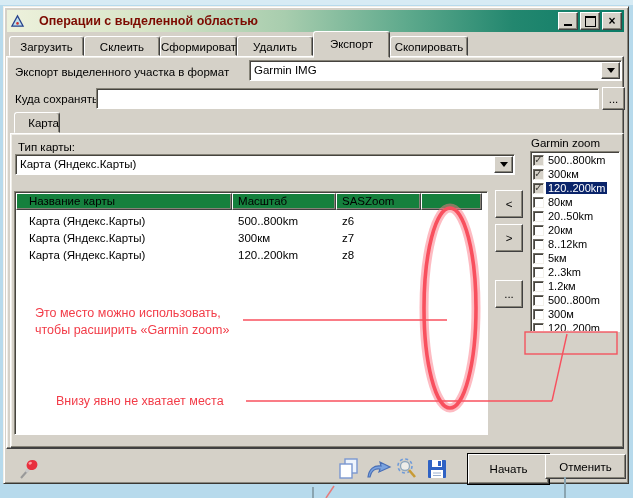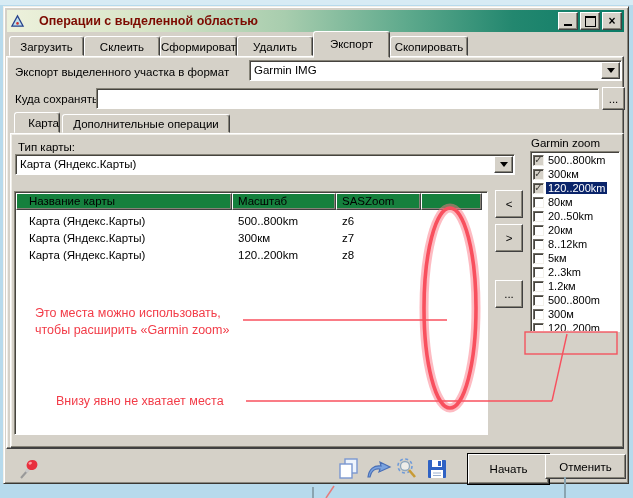--- a/index.html
+++ b/index.html
@@ -161,21 +161,20 @@
       <div class="drop outset">
           <span class="arrow-down"></span>
         </div>
     </div>
 
     <span class="lbl" style="left:8px;top:36px;">Куда сохранять:</span>
     <input class="txt" style="left: 89px; top: 31px; width: 503px; height: 21px;" value="">
     <div class="btn" style="position:absolute;left:595px;top:30px;width:23px;height:23px;">...</div>
 
     <div class="subtab active" style="left:7px;top:55px;width:46px;"><span>Карта</span></div>
-    <div class="subtab" style="left:55px;top:57px;width:168px;height:19px;padding-top:3px;"><span>Дополнительные операции</span></div>
 
     <div class="subpage">
 
       <span class="lbl" style="left:7px;top:7px;">Тип карты:</span>
       <div class="combo" style="left:4px;top:20px;width:500px;">
         <div class="field">Карта (Яндекс.Карты)</div>
         <div class="drop outset">
             <span class="arrow-down"></span>
           </div>
       </div>
@@ -301,21 +300,21 @@
     <rect x="4" y="11" width="12" height="8" fill="#ffffff"></rect>
     <line x1="6" y1="14" x2="14" y2="14" stroke="#9bb0d0" stroke-width="1"></line>
     <line x1="6" y1="16.5" x2="14" y2="16.5" stroke="#9bb0d0" stroke-width="1"></line>
   </svg>
 
   <div class="btn default" style="position:absolute;left:464px;top:447px;width:81px;height:30px;">Начать</div>
   <div class="btn" style="position:absolute;left:541px;top:447px;width:81px;height:25px;">Отменить</div>
 </div>
 
 <div class="note" style="left:35px;top:305px;">
-  <div>Это места можно использовать,</div>
+  <div>Это место можно использовать,</div>
   <div>чтобы расширить «Garmin zoom»</div>
 </div>
 <div class="note" style="left:56px;top:393px;">
   <div>Внизу явно не хватает места</div>
 </div>
 
 <svg class="overlay" viewBox="0 0 633 498">
   <ellipse cx="450" cy="308" rx="26" ry="100" fill="none" stroke="rgba(252,120,133,0.5)" stroke-width="9"></ellipse>
   <ellipse cx="450" cy="308" rx="26" ry="100" fill="none" stroke="#f8505e" stroke-width="3.6"></ellipse>
   <line x1="243" y1="320" x2="447" y2="320" stroke="#f8505e" stroke-width="1.4"></line>

